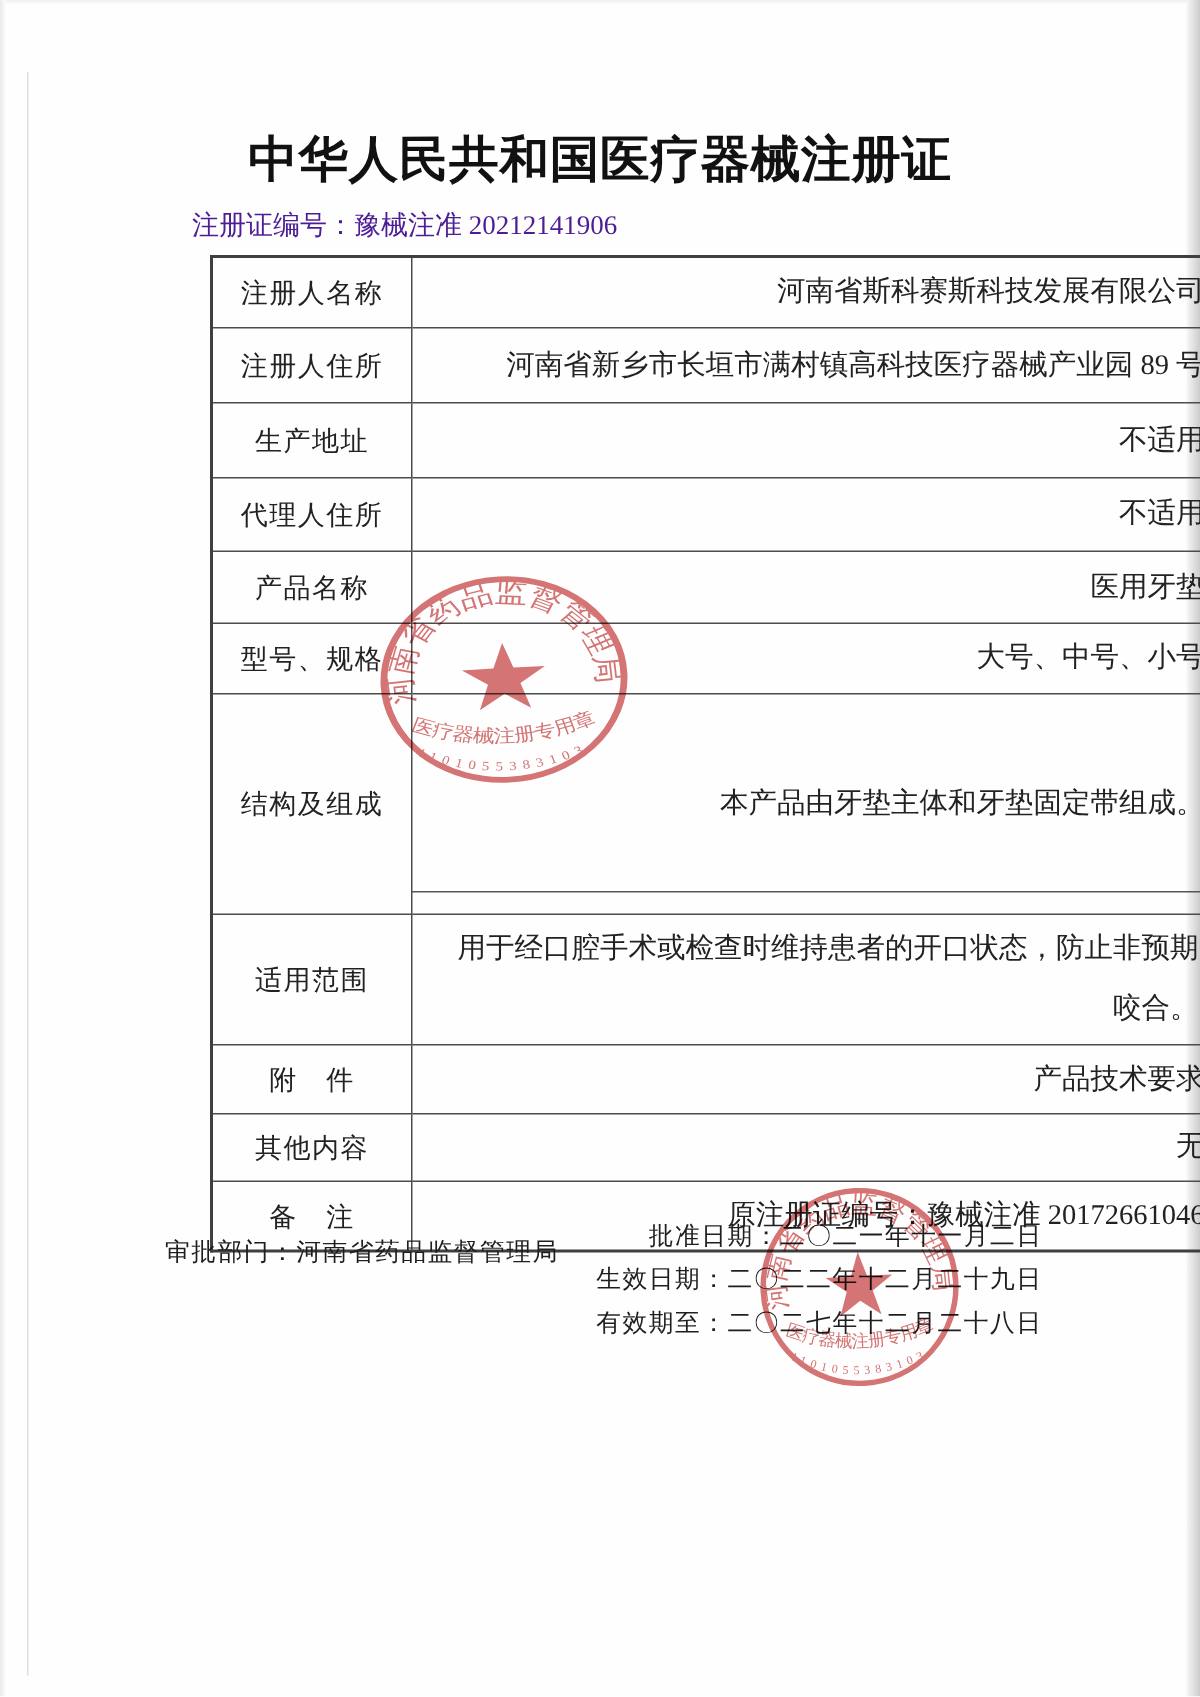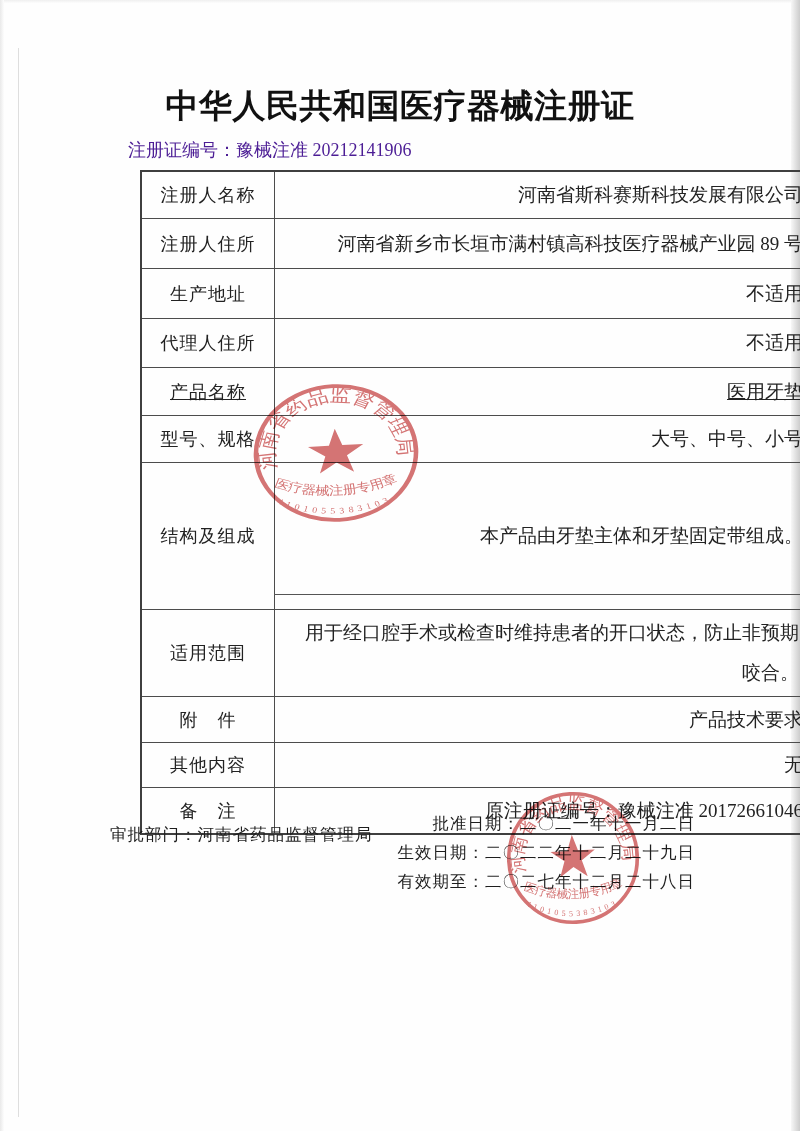--- a/index.html
+++ b/index.html
@@ -44,21 +44,21 @@
     padding:2px 6px;
   }
   table.cert{border:2px solid #3f3f3f;}
   table.cert th{width:120px;text-align:center;font-size:18px;letter-spacing:1px;}
   table.cert td{padding-left:14px;line-height:1.35;text-align:right;}
   tr.r0 th,tr.r0 td{height:42px;}
   tr.r1 th,tr.r1 td{height:45px;}
   tr.r2 th,tr.r2 td{height:45px;}
   tr.r3 th,tr.r3 td{height:45px;}
   tr.r4 th,tr.r4 td{height:44px;}
-  tr.r5 th,tr.r5 td{height:43px;text-decoration:underline;}
+  tr.r5 th,tr.r5 td{height:43px;}
   tr.r6 th,tr.r6 td{height:42px;}
   tr.r7 th,tr.r7 td{height:142px;}
   tr.r8 th,tr.r8 td{height:82px;}
   tr.r8 td{line-height:40px;padding-right:10px;}
   tr.r9 th,tr.r9 td{height:41px;}
   tr.r10 th,tr.r10 td{height:40px;}
   tr.r11 th,tr.r11 td{height:41px;}
   td.structure{position:relative;}
   td.structure::after{
     content:"";position:absolute;left:-1px;right:-1px;bottom:14px;

